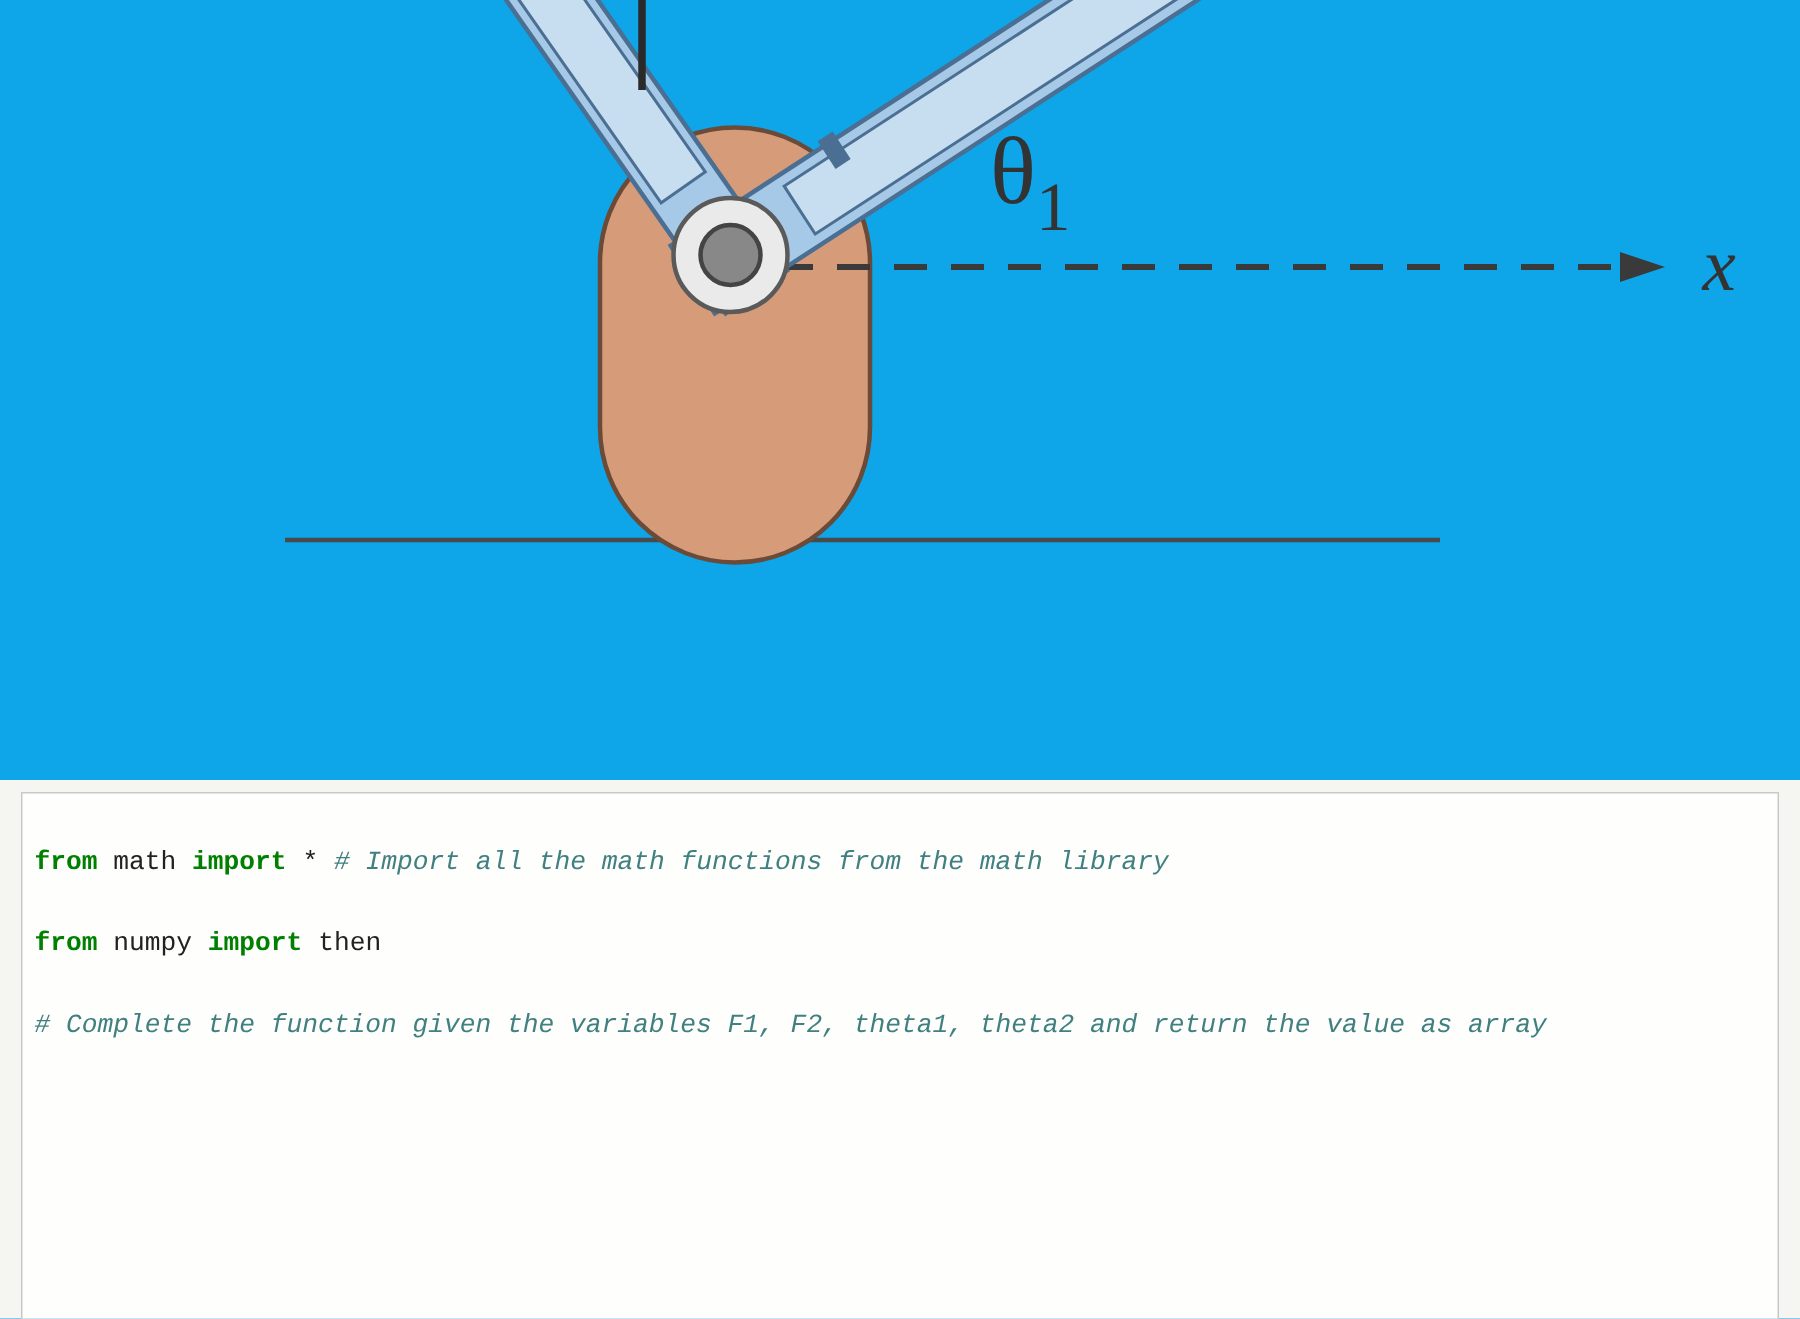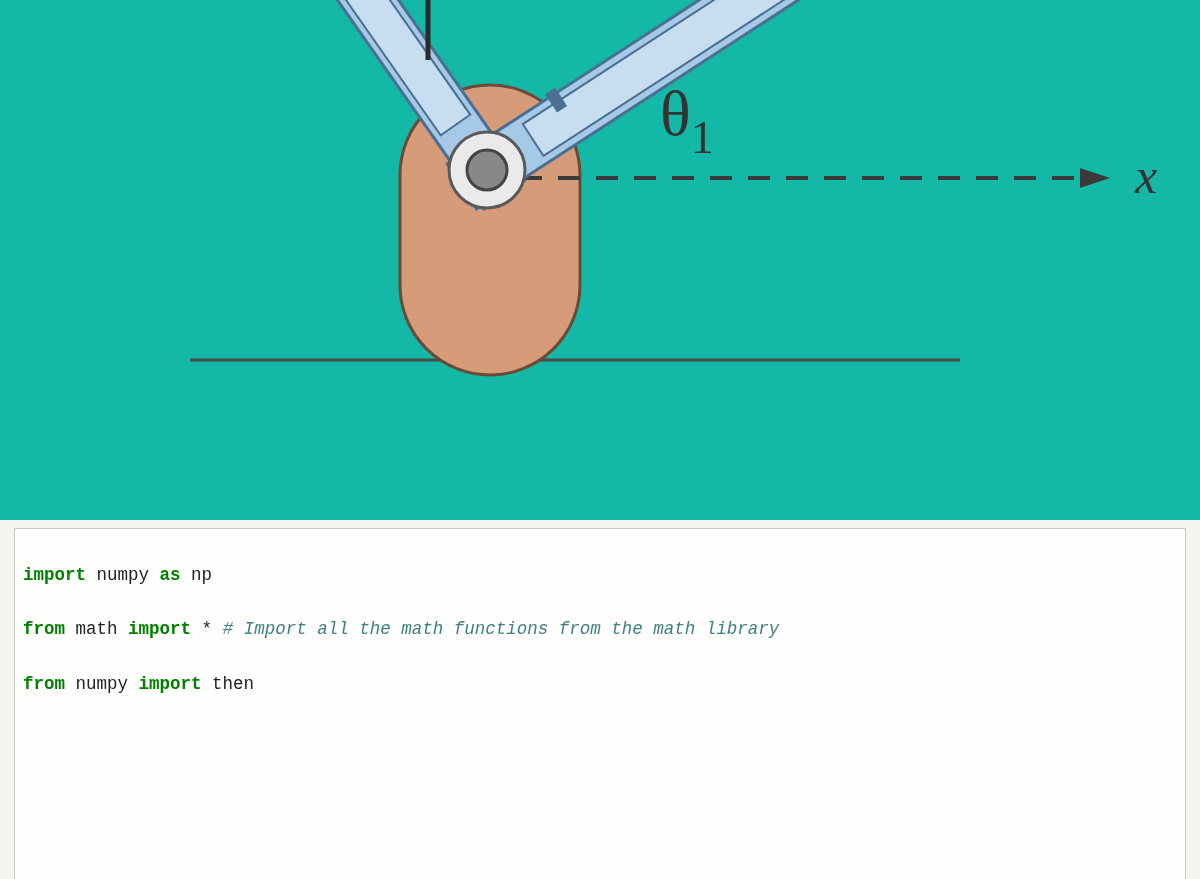--- a/index.html
+++ b/index.html
@@ -9,21 +9,21 @@
     font-family: "Courier New", monospace;
     width: 1200px;
     height: 879px;
     overflow: hidden;
     position: relative;
   }
   .diagram-area {
     width: 1200px;
     height: 520px;
     position: relative;
-    background: #14b8a6;
+    background: #0ea5e9;
   }
   .code-area {
     border: 1px solid #c8c8c8;
     margin: 8px 14px 0 14px;
     padding: 6px 8px 10px 8px;
     background: #fefefc;
     font-size: 17.5px;
     line-height: 1.55;
     white-space: pre;
   }
@@ -63,22 +63,22 @@
 
     <line x1="428" y1="-10" x2="428" y2="60" stroke="#2a2a2a" stroke-width="5"></line>
 
     <text x="660" y="135" font-family="Georgia, serif" font-size="64" fill="#333"><tspan>θ</tspan><tspan dy="18" font-size="46">1</tspan></text>
 
     <text x="1135" y="193" font-family="Georgia, serif" font-style="italic" font-size="50" fill="#333">x</text>
   </svg>
 </div>
 
 <div class="code-area">
-<span class="code-line"><span class="kw">import</span> <span class="id">numpy</span> <span class="kw">as</span> <span class="id">np</span></span>
 <span class="code-line"><span class="kw">from</span> <span class="id">math</span> <span class="kw">import</span> <span class="id">*</span> <span class="cm"># Import all the math functions from the math library</span></span>
 <span class="code-line"><span class="kw">from</span> <span class="id">numpy</span> <span class="kw">import</span> <span class="id">then</span></span>
+<span class="code-line"><span class="cm"># Complete the function given the variables F1, F2, theta1, theta2 and return the value as array</span></span>
 <span class="code-line"></span>
 
 
 
 <span class="code-line"></span>
 
 </div>
 
 </body></html>

